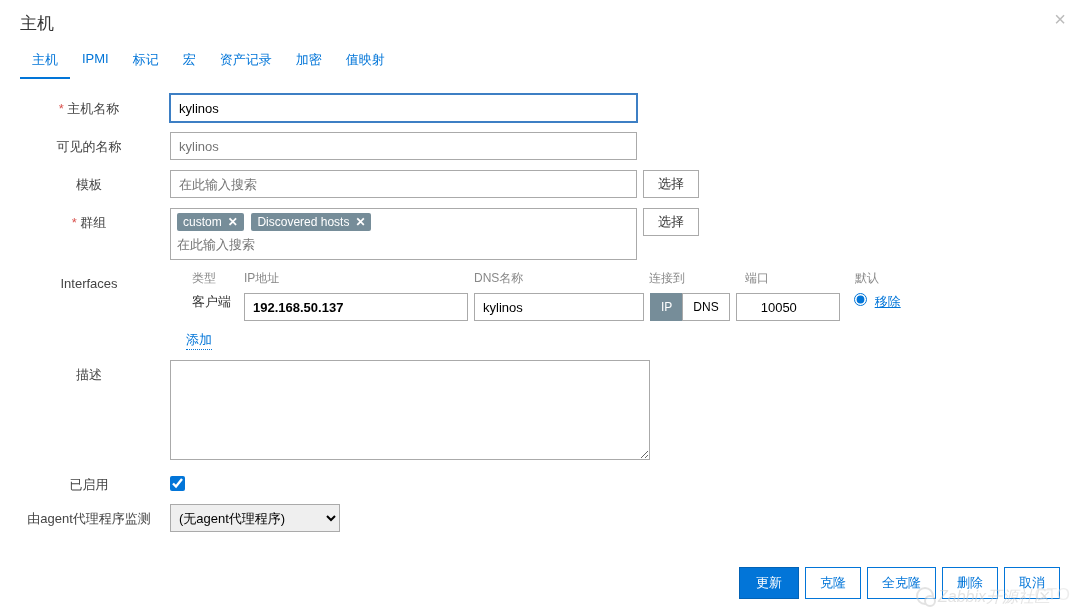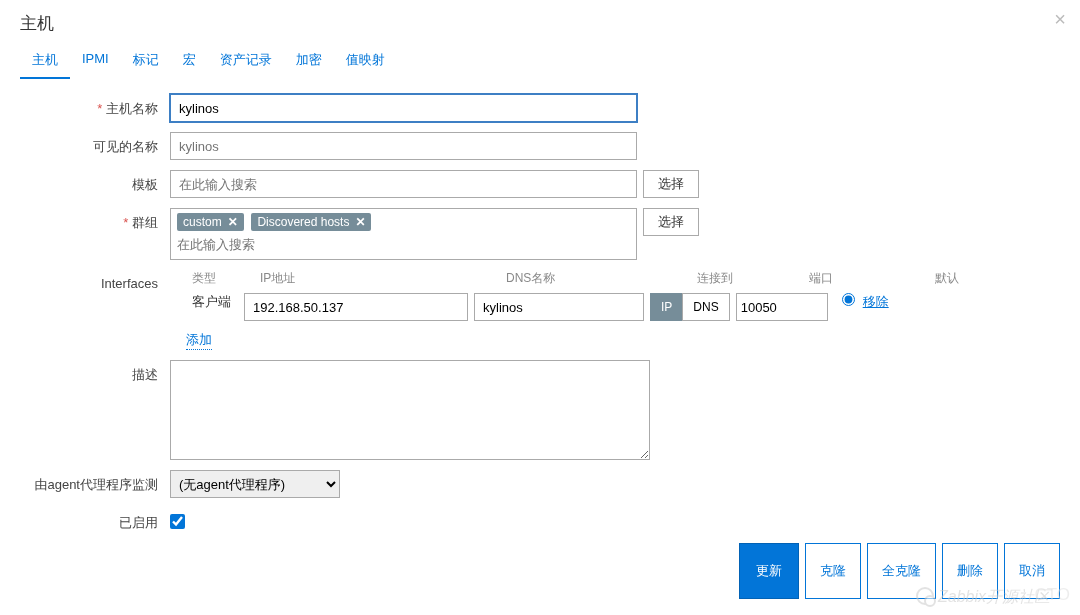--- a/index.html
+++ b/index.html
@@ -7,61 +7,61 @@
 
 .modal-header { padding: 12px 20px 8px 20px; font-size: 17px; font-weight: 400; color: #333; }
 .close-x { position: absolute; top: 8px; right: 14px; font-size: 20px; color: #bbb; cursor: pointer; font-weight: 300; }
 
 .tabs { display: flex; gap: 0; padding: 0 20px; border-bottom: 1px solid transparent; margin-bottom: 14px; }
 .tab { padding: 8px 12px; color: #0275d8; cursor: pointer; font-size: 13px; border-bottom: 2px solid transparent; }
 .tab.active { border-bottom: 2px solid #0275d8; font-weight: 500; }
 
 .form-area { padding: 0 20px; }
 .form-row { display: flex; align-items: flex-start; margin-bottom: 10px; }
-.form-label { width: 150px; text-align: right; padding-right: 12px; padding-top: 6px; font-size: 13px; color: #444; }
+.form-label { width: 150px; text-align: center; padding-right: 12px; padding-top: 6px; font-size: 13px; color: #444; }
 .req::before { content: "* "; color: #d9534f; }
 .form-control-area { flex: 1; display: flex; gap: 6px; align-items: flex-start; }
 
 .text-input { width: 467px; height: 28px; padding: 4px 8px; border: 1px solid #aaa; font-size: 13px; }
 .text-input.focus { border: 1px solid #3d7fc4; outline: 1px solid #3d7fc4; }
 
 .btn-select { height: 28px; padding: 0 14px; border: 1px solid #aaa; background: #fff; font-size: 13px; cursor: pointer; color: #333; }
 
 .tag-input-box { width: 467px; min-height: 52px; border: 1px solid #aaa; padding: 4px 6px; }
 .tag { display: inline-flex; align-items: center; background: #768d99; color: #fff; padding: 2px 6px; border-radius: 2px; font-size: 12px; margin-right: 4px; margin-bottom: 2px; }
 .tag-x { margin-left: 6px; font-weight: bold; cursor: pointer; }
 .tag-input-inner { border: none; outline: none; width: 100%; margin-top: 4px; font-size: 13px; color: #888; background: transparent; }
 
-.iface-header { display: flex; gap: 16px; margin-bottom: 6px; color: #888; font-size: 12px; }
+.iface-header { display: flex; gap: 0; margin-bottom: 6px; color: #888; font-size: 12px; }
 .iface-col-type { width: 52px; margin-left: 22px; }
 .iface-col-ip { width: 230px; }
 .iface-col-dns { width: 175px; }
 .iface-col-conn { width: 96px; }
 .iface-col-port { width: 110px; }
 .iface-col-def { width: 60px; }
 
 .iface-row { display: flex; align-items: flex-start; gap: 0; }
 .iface-row .itype { width: 52px; margin-left: 22px; font-size: 13px; }
-.iface-row .ip-input { width: 224px; height: 28px; padding: 4px 8px; border: 1px solid #aaa; font-size: 13px; margin-right: 6px; }
+.iface-row .ip-input { width: 224px; height: 28px; padding: 4px 8px; border: 1px solid #aaa; font-size: 13px; margin-right: 6px; font-weight: bold; }
 .iface-row .dns-input { width: 170px; height: 28px; padding: 4px 8px; border: 1px solid #aaa; font-size: 13px; margin-right: 6px; }
 .btn-group { display: inline-flex; margin-right: 6px; }
 .btn-toggle { height: 28px; padding: 0 10px; border: 1px solid #aaa; background: #fff; font-size: 12px; cursor: pointer; }
 .btn-toggle.active { background: #768d99; color: #fff; border-color: #768d99; }
 .btn-toggle:first-child { border-right: none; }
-.port-input { width: 92px; height: 28px; padding: 4px 4px; border: 1px solid #aaa; font-size: 13px; margin-right: 14px; }
+.port-input { width: 104px; height: 28px; padding: 4px 24px; border: 1px solid #aaa; font-size: 13px; margin-right: 14px; }
 .radio-def { margin-right: 8px; accent-color: #0275d8; }
 .link-remove { color: #0275d8; text-decoration: underline; cursor: pointer; font-size: 13px; }
 .link-add { color: #0275d8; cursor: pointer; font-size: 13px; margin-left: 16px; display: inline-block; margin-top: 10px; border-bottom: 1px dotted #0275d8; }
 
 .textarea-desc { width: 480px; height: 100px; border: 1px solid #aaa; padding: 4px 8px; font-size: 13px; resize: both; }
 .select-proxy { width: 170px; height: 28px; border: 1px solid #aaa; font-size: 13px; padding: 2px 4px; }
 .checkbox-en { width: 15px; height: 15px; accent-color: #0275d8; margin-top: 6px; }
 
 .footer-btns { position: absolute; bottom: 16px; right: 20px; display: flex; gap: 6px; }
-.btn-primary { background: #0275d8; color: #fff; border: 1px solid #0262b5; padding: 18px 16px; font-size: 13px; cursor: pointer; }
+.btn-primary { background: #0275d8; color: #fff; border: 1px solid #0262b5; padding: 6px 16px; font-size: 13px; cursor: pointer; }
 .btn-secondary { background: #fff; color: #0275d8; border: 1px solid #0275d8; padding: 6px 14px; font-size: 13px; cursor: pointer; }
 
 .watermark { position: absolute; bottom: 7px; right: 30px; color: #ccc; font-size: 16px; opacity: 0.55; pointer-events: none; font-style: italic; }
 .watermark2 { position: absolute; bottom: 10px; right: 10px; color: #ddd; font-size: 17px; opacity: 0.5; pointer-events: none; }
 .wechat-icon { display:inline-block; width:18px; height:18px; border:2px solid #ccc; border-radius:50%; position:relative; top:3px; margin-right:4px; }
 .wechat-icon::after{content:"";position:absolute;width:8px;height:8px;border:2px solid #ccc;border-radius:50%;bottom:-4px;right:-4px;background:#fff;}
 </style>
 </head>
 <body>
 
@@ -148,32 +148,32 @@
   </div>
 
   <div class="form-row">
     <div class="form-label">描述</div>
     <div class="form-control-area">
       <textarea class="textarea-desc" style=""></textarea>
     </div>
   </div>
 
   <div class="form-row">
+    <div class="form-label">已启用</div>
+    <div class="form-control-area">
+      <input type="checkbox" class="checkbox-en" checked="" style="">
+    </div>
+  </div>
+
+  <div class="form-row">
     <div class="form-label">由agent代理程序监测</div>
     <div class="form-control-area">
       <select class="select-proxy">
         <option>(无agent代理程序)</option>
       </select>
-    </div>
-  </div>
-
-  <div class="form-row">
-    <div class="form-label">已启用</div>
-    <div class="form-control-area">
-      <input type="checkbox" class="checkbox-en" checked="" style="">
     </div>
   </div>
 
 </div>
 
 <div class="footer-btns">
   <button class="btn-primary">更新</button>
   <button class="btn-secondary">克隆</button>
   <button class="btn-secondary">全克隆</button>
   <button class="btn-secondary">删除</button>

